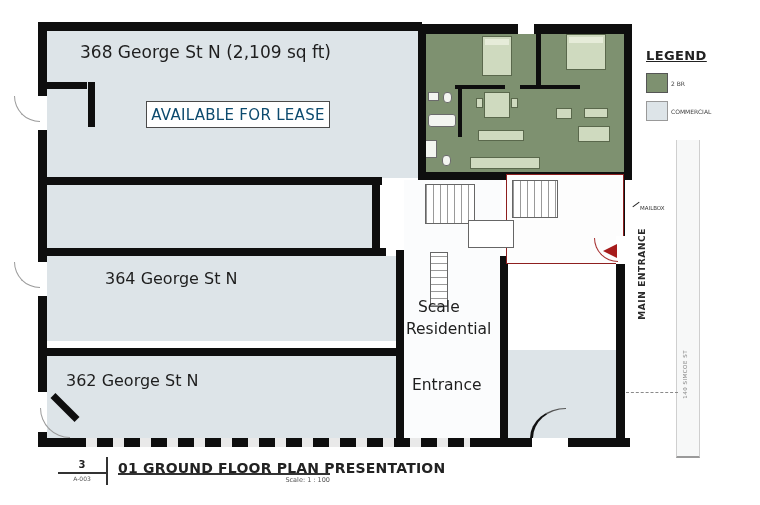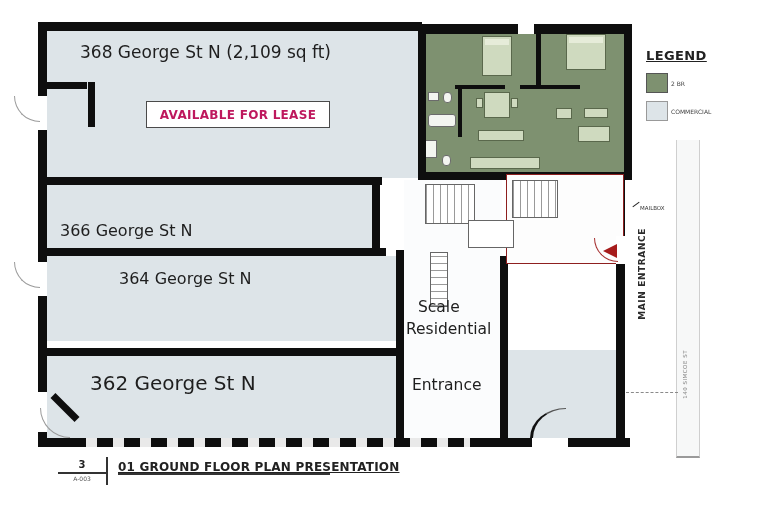--- a/index.html
+++ b/index.html
@@ -105,25 +105,24 @@
 
   <div class="doorgap" style="left:532px;top:438px;width:36px;height:9px;"></div>
   <div class="arc" style="left:530px;top:408px;width:36px;height:30px;border-left:3px solid #111;border-bottom:0;border-top:1px solid #555;border-radius:100% 0 0 0;"></div>
 
   <div class="abs" style="left:676px;top:140px;width:24px;height:318px;background:#f7f8f8;border-left:1px solid #cfcfcf;border-right:1px solid #cfcfcf;border-bottom:2px solid #9a9a9a;box-sizing:border-box;"></div>
   <div class="label" style="left:682px;top:350px;font-size:5.5px;color:#8a8a8a;writing-mode:vertical-rl;transform:rotate(180deg);letter-spacing:0.5px;">140 SIMCOE ST</div>
   <div class="abs" style="left:626px;top:392px;width:52px;height:0;border-top:1.5px dashed #8a8a8a;"></div>
 
   <div class="label" style="left:80px;top:42px;font-size:17px;">368 George St N (2,109 sq ft)</div>
   <div class="abs" style="left:146px;top:101px;width:184px;height:27px;background:#ffffff;border:1px solid #4a4a4a;box-sizing:border-box;display:flex;align-items:center;justify-content:center;">
-    <span style="font-size: 12px; font-weight: bold; letter-spacing: 0.3px; white-space: nowrap; color: #be185d;">AVAILABLE FOR LEASE</span>
+    <span style="font-size: 15px; font-weight: normal; letter-spacing: 0.3px; white-space: nowrap; color: #0c4a6e;">AVAILABLE FOR LEASE</span>
   </div>
-  <div class="label" style="left:60px;top:221px;font-size:16px;">366 George St N</div>
-  <div class="label" style="left:105px;top:269px;font-size:16px;margin-left:14px;">364 George St N</div>
-  <div class="label" style="left:90px;top:371px;font-size:20px;">362 George St N</div>
+  <div class="label" style="left:105px;top:269px;font-size:16px;">364 George St N</div>
+  <div class="label" style="left:66px;top:371px;font-size:16px;">362 George St N</div>
   <div class="label" style="left:418px;top:298px;font-size:15.5px;">Scale</div>
   <div class="label" style="left:406px;top:320px;font-size:15.5px;">Residential</div>
   <div class="label" style="left:412px;top:376px;font-size:15.5px;">Entrance</div>
   <div class="label" style="left:637px;top:228px;font-size:9px;font-weight:bold;color:#2b2b2b;writing-mode:vertical-rl;transform:rotate(180deg);letter-spacing:0.6px;">MAIN ENTRANCE</div>
   <div class="label" style="left:640px;top:205px;font-size:5.5px;color:#333;">MAILBOX</div>
   <div class="abs" style="left:632px;top:204px;width:8px;height:0;border-top:1.5px solid #222;transform:rotate(-35deg);"></div>
 
   <div class="abs" style="left:646px;top:48px;width:90px;">
     <div style="font-size:13px;font-weight:bold;color:#222;text-decoration:underline;letter-spacing:0.4px;">LEGEND</div>
     <div style="margin-top:10px;display:flex;align-items:center;">
@@ -133,17 +132,18 @@
     <div style="margin-top:8px;display:flex;align-items:center;">
       <span style="display: inline-block; width: 20px; height: 18px; border: 1px solid rgb(153, 153, 153); background: rgb(221, 228, 232);"></span>
       <span class="legend-label" style="margin-left:3px;">COMMERCIAL</span>
     </div>
   </div>
 
   <div class="label" style="left:62px;top:459px;width:40px;text-align:center;font-size:10px;font-weight:bold;color:#222;">3</div>
   <div class="tbline" style="left:58px;top:472px;width:48px;height:1.5px;"></div>
   <div class="label" style="left:62px;top:475px;width:40px;text-align:center;font-size:6px;color:#555;">A-003</div>
   <div class="tbline" style="left:106px;top:457px;width:1.5px;height:28px;"></div>
-  <div class="label" style="left:118px;top:460px;font-size:12px;font-weight:bold;color:#222;letter-spacing:0.2px;text-decoration:underline;">01 GROUND FLOOR PLAN PRESENTATION</div>
+  <div class="label" style="left:118px;top:460px;font-size:14px;font-weight:bold;color:#222;letter-spacing:0.2px;">01 GROUND FLOOR PLAN PRESENTATION</div>
   <div class="tbline" style="left:118px;top:473px;width:212px;height:1.5px;"></div>
+  <div class="label" style="left:118px;top:476px;width:212px;text-align:right;font-size:6.5px;color:#555;">Scale: 1 : 100</div>
 
 
 </div>
 
 </body></html>

